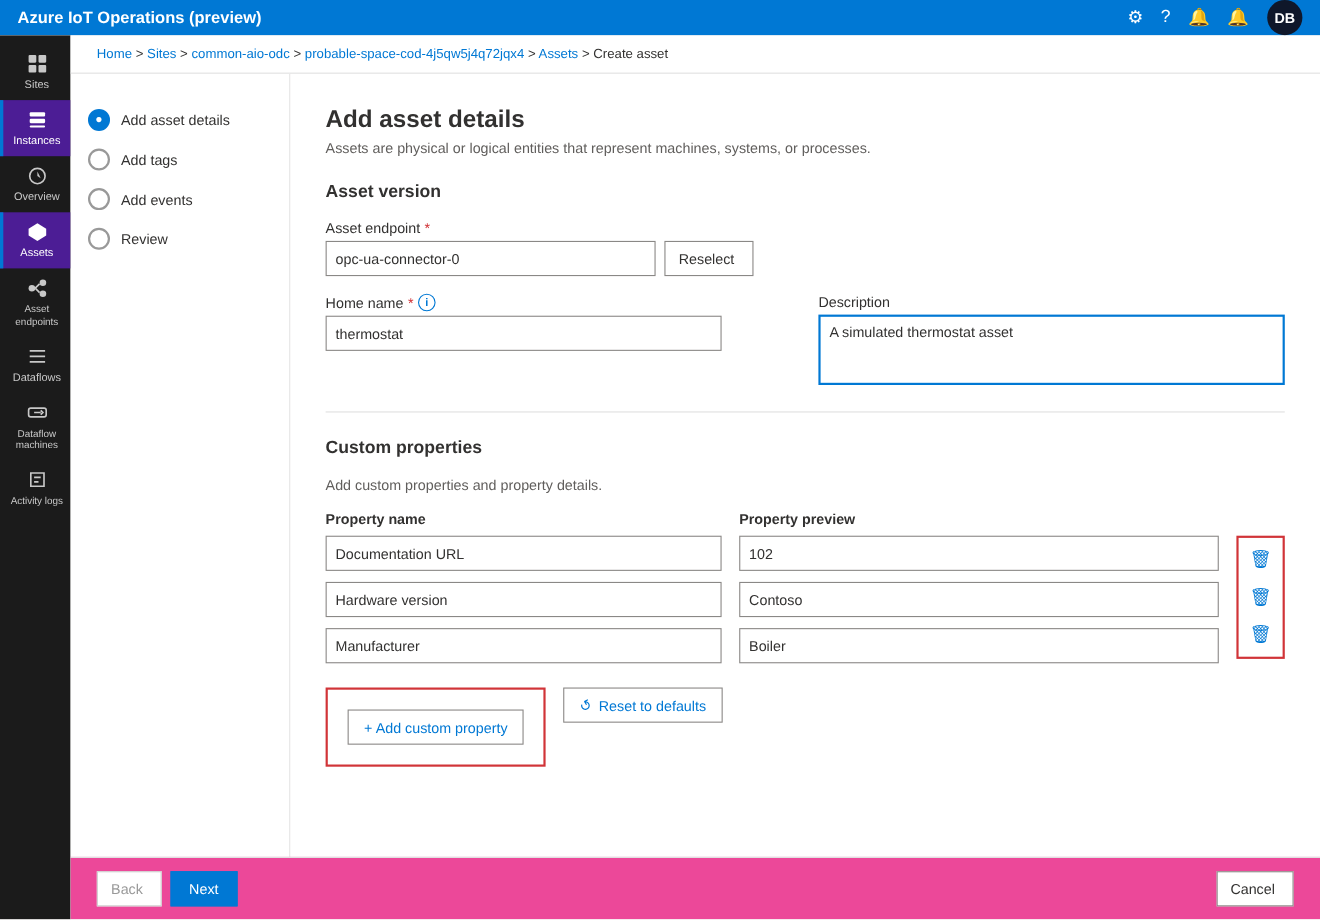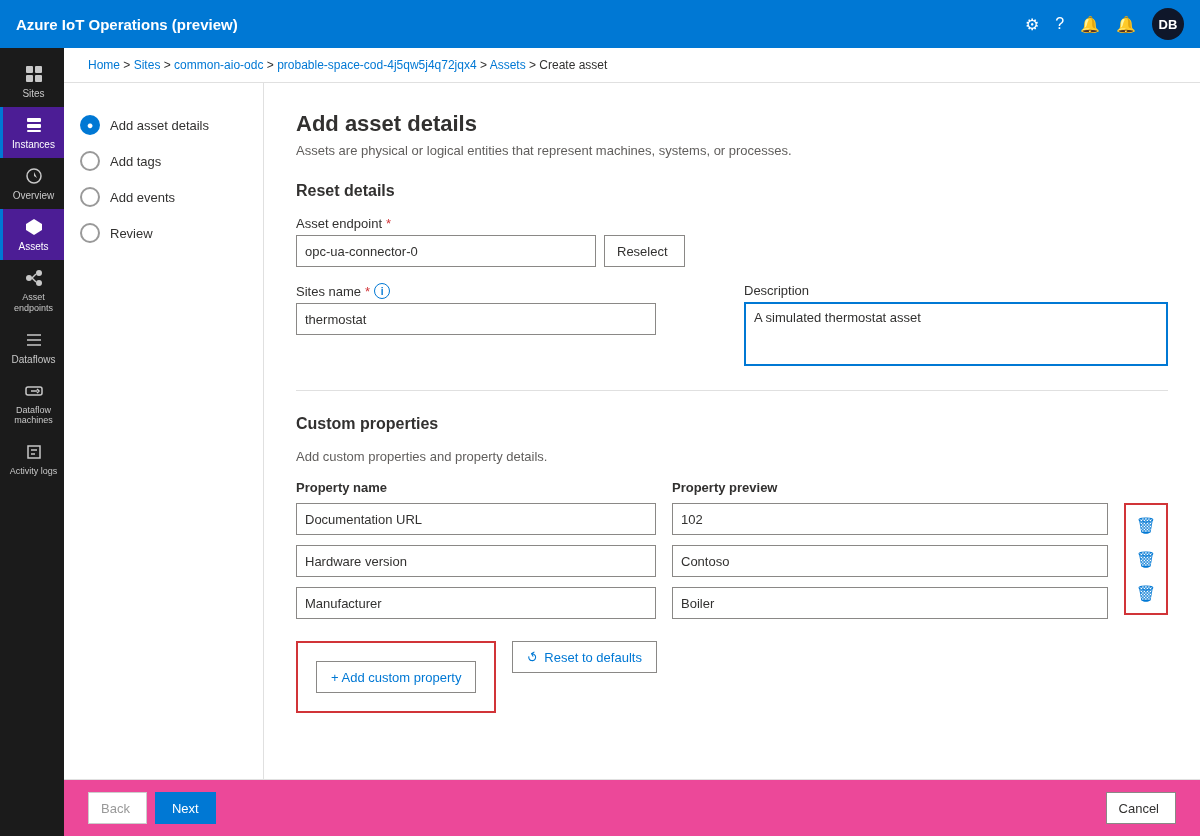--- a/index.html
+++ b/index.html
@@ -2,21 +2,21 @@
 <html><head>
   <meta charset="utf-8">
   <style>
     * { box-sizing: border-box; margin: 0; padding: 0; }
     body { font-family: 'Segoe UI', Arial, sans-serif; font-size: 13px; background: #f3f2f1; display: flex; flex-direction: column; height: 836px; overflow: hidden; }
 
     
     .topbar {
       background: #0078d4;
       color: white;
-      height: 48px;
+      height: 32px;
       display: flex;
       align-items: center;
       padding: 0 16px;
       justify-content: space-between;
       flex-shrink: 0;
     }
     .topbar-title { font-size: 15px; font-weight: 600; }
     .topbar-icons { display: flex; align-items: center; gap: 16px; }
     .topbar-icon { color: white; font-size: 16px; cursor: pointer; }
     .avatar { background: #0f172a; border-radius: 50%; width: 32px; height: 32px; display: flex; align-items: center; justify-content: center; font-size: 13px; font-weight: 600; }
@@ -340,37 +340,37 @@
         <div class="wizard-step">
           <div class="step-circle inactive"></div>
           <span>Review</span>
         </div>
       </div>
 
       <div class="form-area">
         <h1 class="page-title">Add asset details</h1>
         <p class="page-subtitle">Assets are physical or logical entities that represent machines, systems, or processes.</p>
 
-        <h2 class="section-title">Reset details</h2>
+        <h2 class="section-title">Asset version</h2>
 
         <div class="form-group" style="margin-bottom:16px;">
           <label>
             <span>Asset endpoint</span>
             <span class="required">*</span>
           </label>
           <div class="input-with-btn">
             <input type="text" value="opc-ua-connector-0" style="width: 300px;" readonly="">
             <button class="btn btn-default">Reselect</button>
           </div>
         </div>
 
         <div class="form-row">
           <div class="form-group half">
             <label>
-              <span>Sites name</span>
+              <span>Home name</span>
               <span class="required">*</span>
               <span class="info-icon">i</span>
             </label>
             <input type="text" value="thermostat" style="max-width: 360px;">
           </div>
           <div class="form-group half">
             <label>Description</label>
             <textarea style="">A simulated thermostat asset</textarea>
           </div>
         </div>

